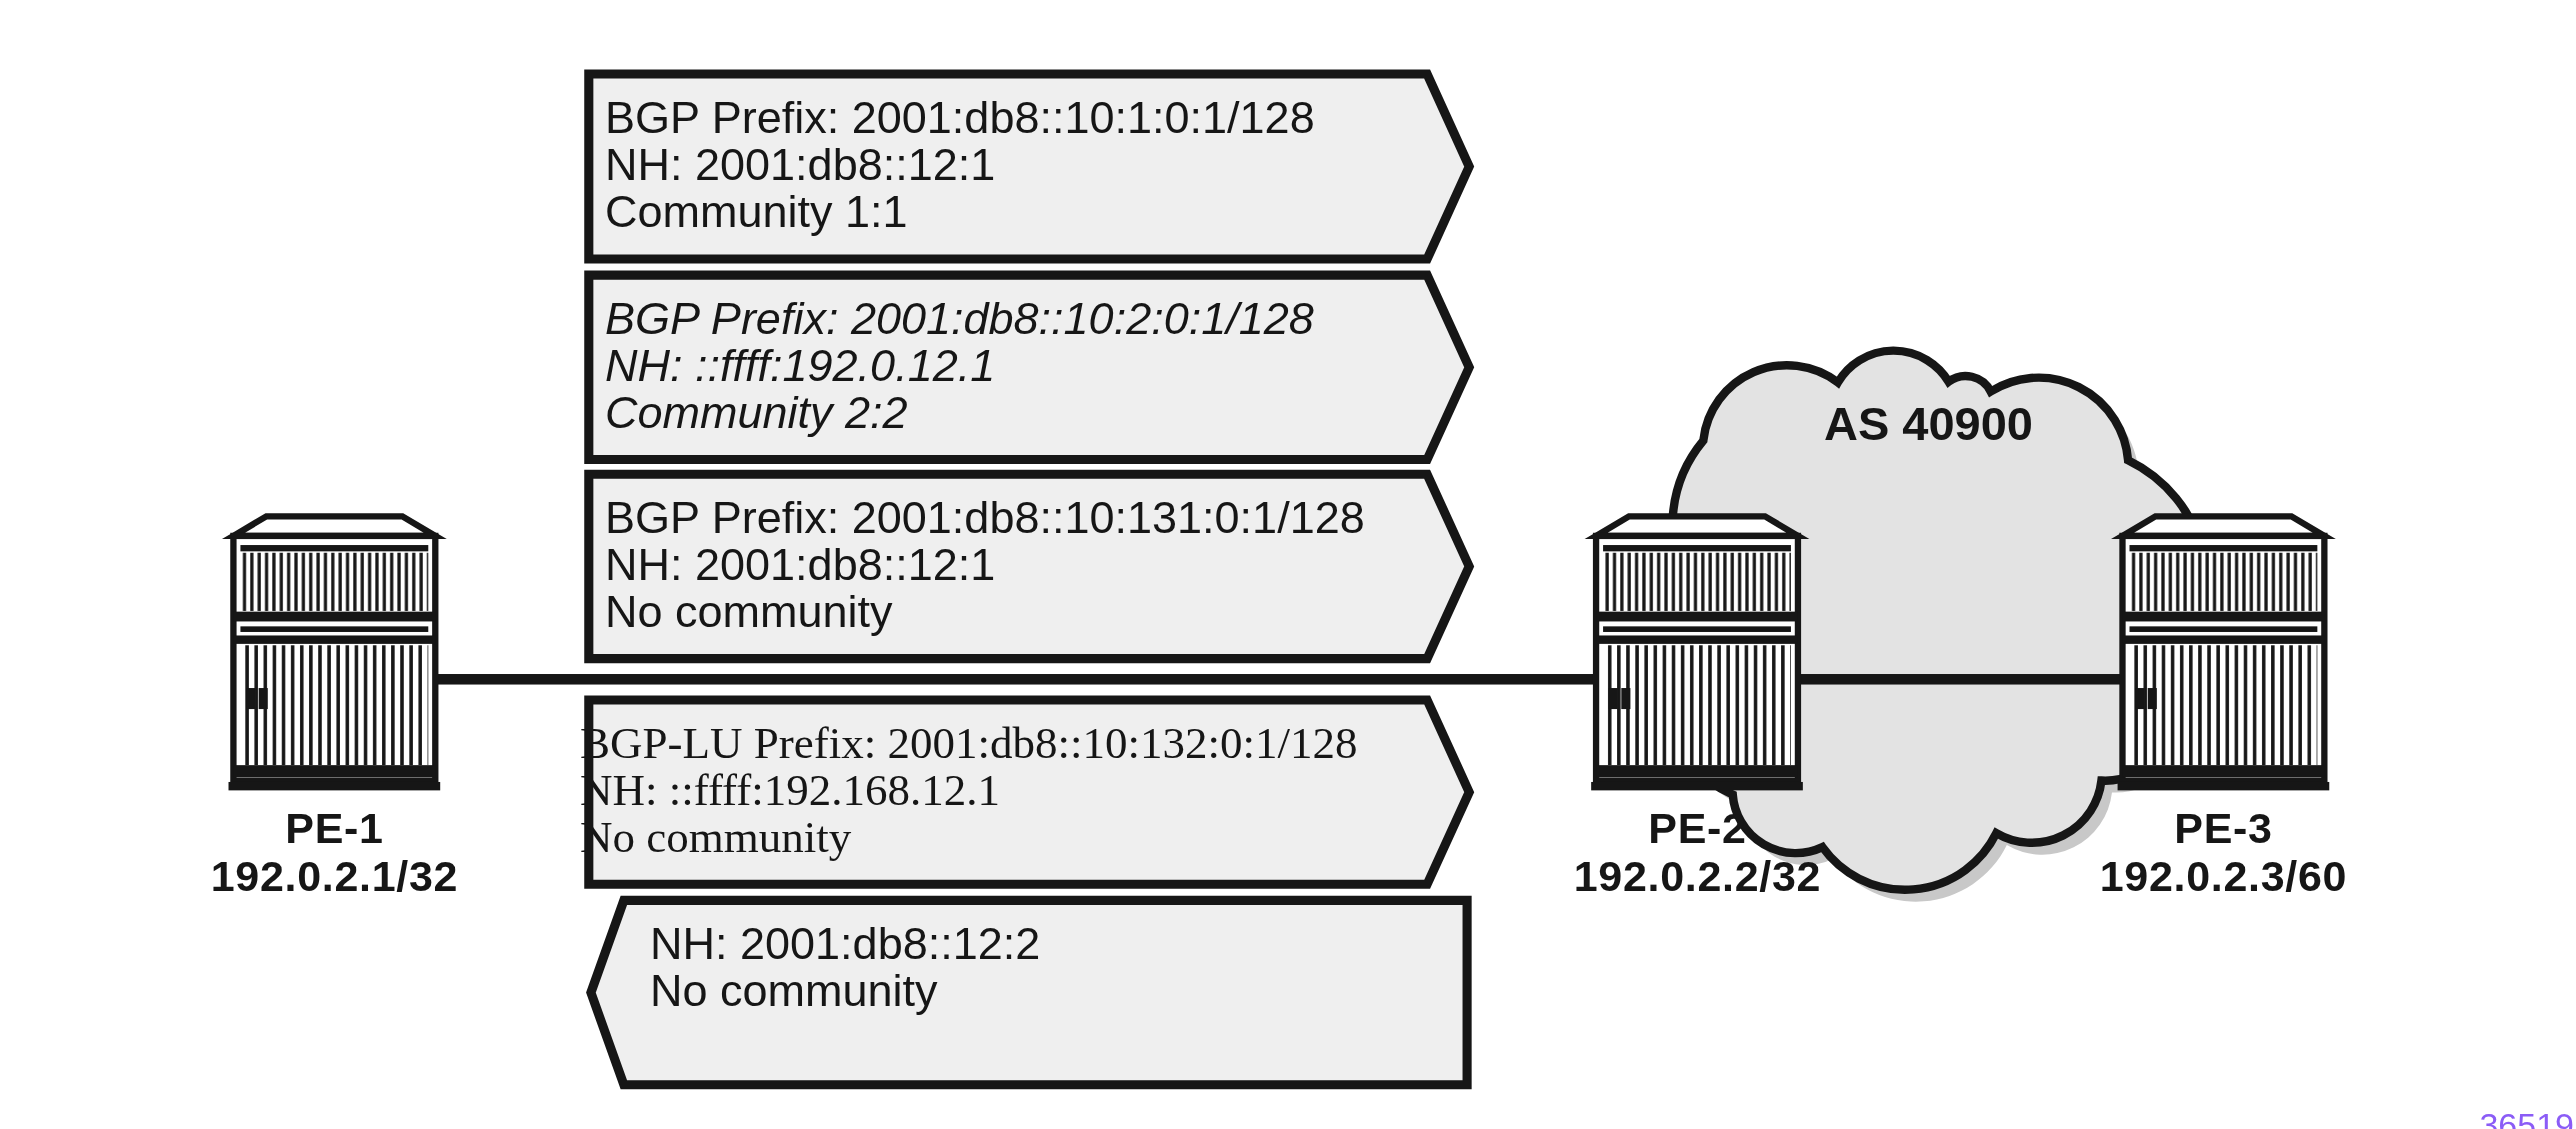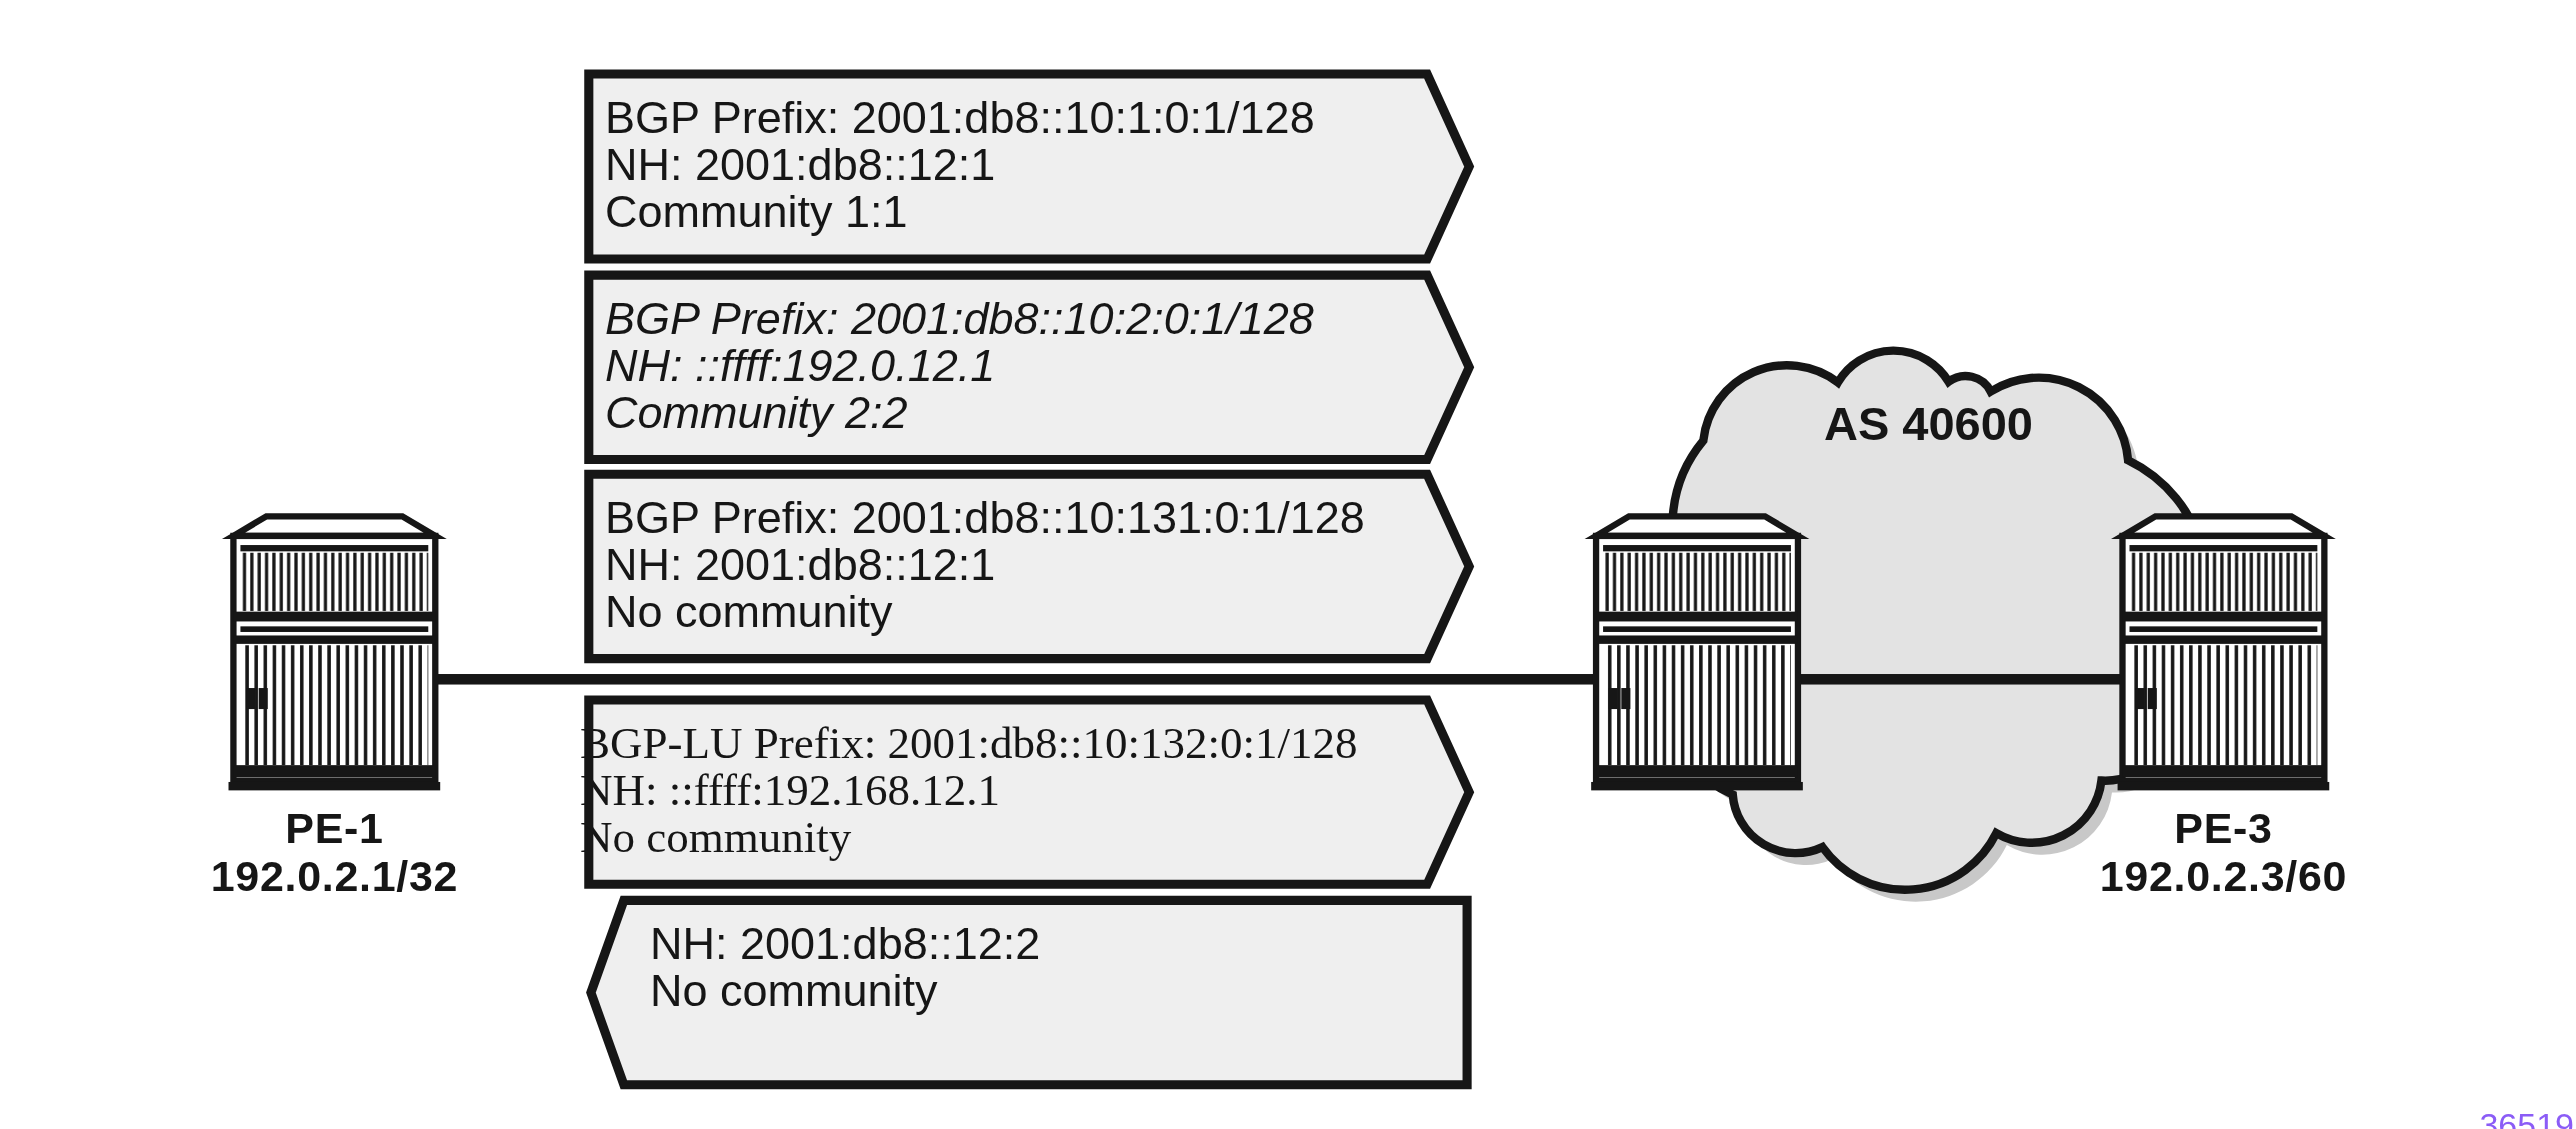--- a/index.html
+++ b/index.html
@@ -128,25 +128,29 @@
   <div class="callout-text" style="left:580px; top:700px;font-family:Liberation Serif, serif;">
     <div>BGP-LU Prefix: 2001:db8::10:132:0:1/128</div>
     <div>NH: ::ffff:192.168.12.1</div>
     <div>No community</div>
   </div>
   <div class="callout-text" style="left:650px; top:900px;">
     <div>NH: 2001:db8::12:2</div>
     <div>No community</div>
   </div>
 
-  <div class="cloud-label" style="left:1718px; top:379px;">AS 40600</div>
+  <div class="cloud-label" style="left:1718px; top:379px;">AS 40900</div>
 
   <div class="router-label" style="left:110px; top:784px;">
     <div>PE-1</div>
     <div>192.0.2.1/32</div>
+  </div>
+  <div class="router-label" style="left:1473px; top:784px;">
+    <div>PE-2</div>
+    <div>192.0.2.2/32</div>
   </div>
   <div class="router-label" style="left:1999px; top:784px;">
     <div>PE-3</div>
     <div>192.0.2.3/60</div>
   </div>
 
   <div class="fig-number" style="left:2294px; top:1088px;">36519</div>
 
 </div>
 

